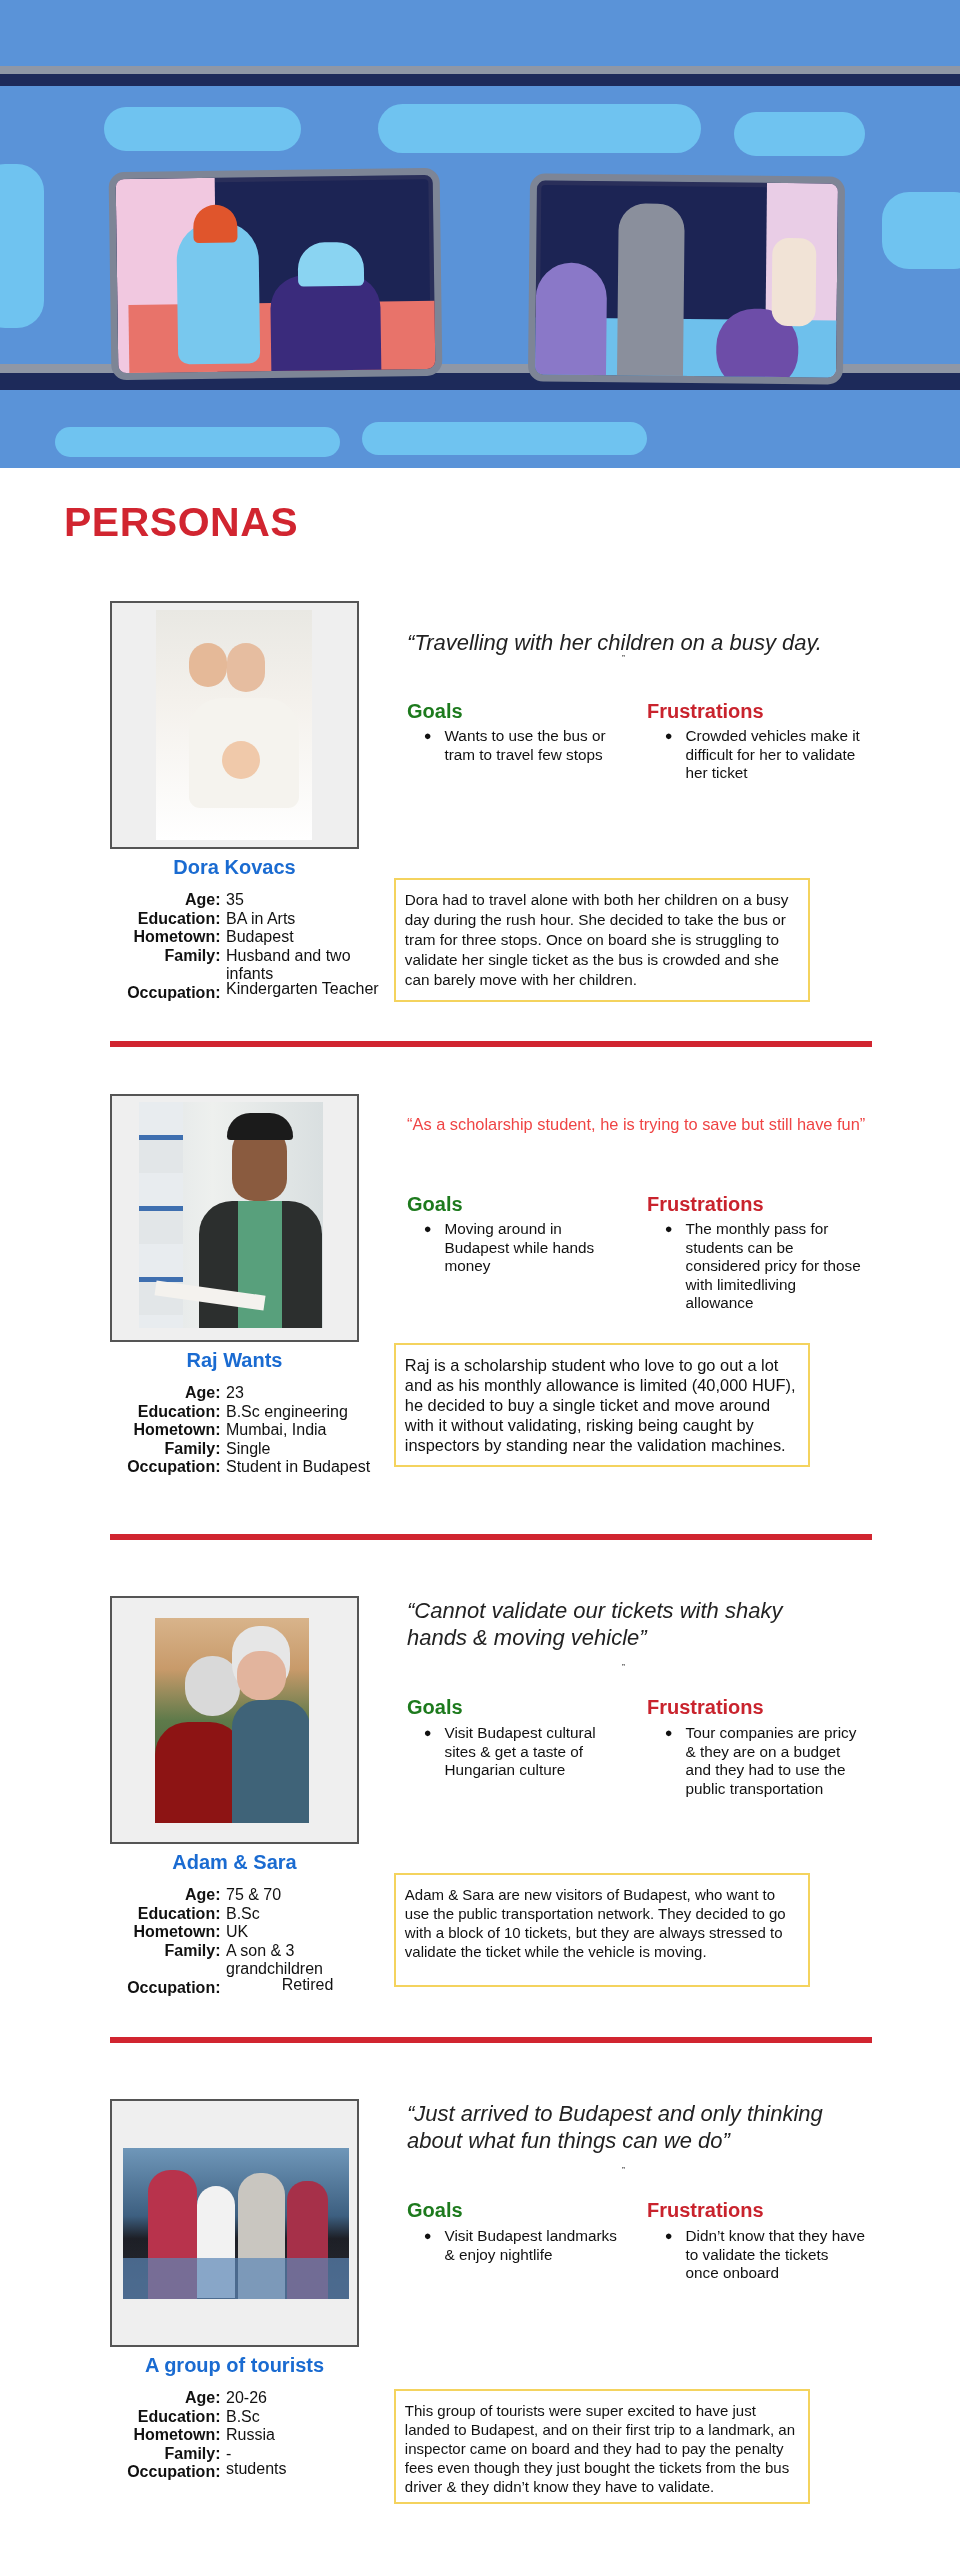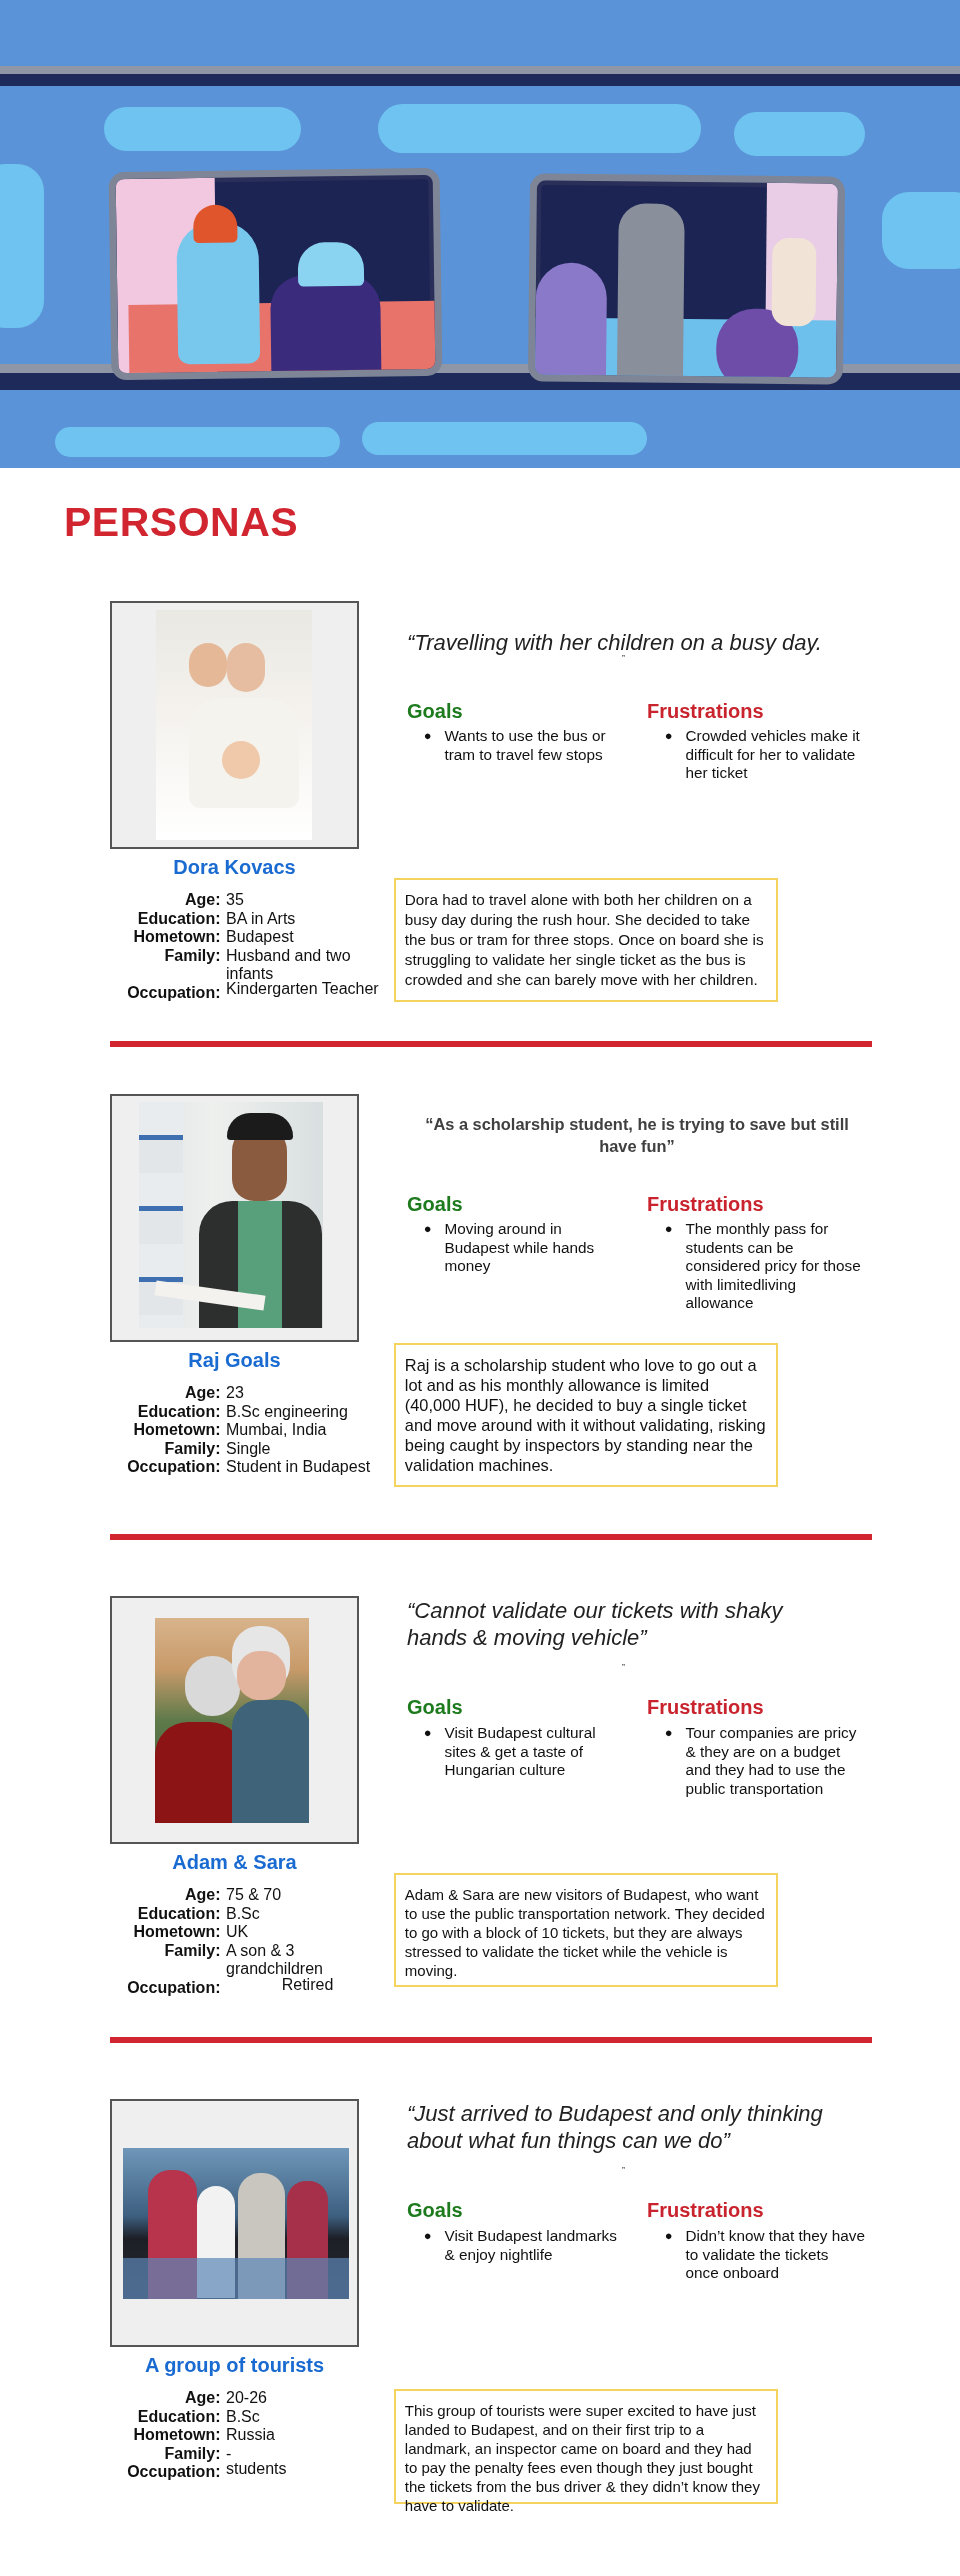--- a/index.html
+++ b/index.html
@@ -20,33 +20,33 @@
   .photo-frame { position: absolute; left: 110px; top: 0; width: 249px; height: 248px; background: #efefef; border: 2.7px solid #555; }
   .photo { position: absolute; overflow: hidden; }
   .name { position: absolute; left: 110px; width: 249px; text-align: center; font-weight: 700; font-size: 20px; color: #1a6bd1; }
   .details { position: absolute; left: 82px; width: 307px; font-size: 16px; line-height: 18.6px; }
   .details .row { display: flex; }
   .details .k { width: 144px; text-align: right; font-weight: 700; padding-right: 5.5px; }
   .details .v { flex: 1; }
   .details .v.small { font-size: 16px; }
 
   .quote { position: absolute; left: 407px; width: 460px; font-style: italic; font-size: 22px; line-height: 27px; color: #222; }
-  .quote.plain { font-style: normal; font-size: 16.4px; line-height: 22px; text-align: center; color: #404040; font-weight: bold; }
+  .quote.plain { font-style: normal; font-size: 16.4px; line-height: 22px; text-align: left; color: #ef4444; }
   .quote-mark { position: absolute; left: 622px; font-size: 8.8px; color: #333; }
 
   .col-title { position: absolute; font-weight: 700; font-size: 20px; }
   .goals-title { left: 407px; color: #1d7a1d; }
   .frus-title { left: 647px; color: #c9232d; }
   .bullets { position: absolute; font-size: 15.3px; line-height: 18.6px; list-style: none; }
   .bullets li { position: relative; padding-left: 28.5px; }
   .bullets li::before { content: "\25CF"; position: absolute; left: 7.7px; top: 0; font-size: 13px; }
   .goals-list { left: 416px; width: 214px; }
   .frus-list { left: 657px; width: 208px; }
 
-  .story { position: absolute; left: 394px; width: 384px; border: 2.2px solid #f4d35e; padding: 10px 8.8px; font-size: 15.3px; line-height: 20px; background: #fff; }
+  .story { position: absolute; left: 394px; width: 416px; border: 2.2px solid #f4d35e; padding: 10px 8.8px; font-size: 15.3px; line-height: 20px; background: #fff; }
 
   .divider { position: absolute; left: 110px; width: 762px; height: 5.5px; background: #d12530; }
 </style>
 </head>
 <body>
 
 <div class="hero">
   <div class="blob" style="left:104px;top:107px;width:197px;height:44px;"></div>
   <div class="blob" style="left:378px;top:104px;width:323px;height:49px;"></div>
   <div class="blob" style="left:734px;top:112px;width:131px;height:44px;"></div>
@@ -127,21 +127,21 @@
   <div class="photo-frame">
     <div class="photo" style="left:27px;top:5.5px;width:184px;height:226px;background:linear-gradient(90deg,#dfe4e6 0%,#eef0ee 40%,#d9dfe0 100%);">
       <div style="position:absolute;left:0;top:0;width:44px;height:100%;background:repeating-linear-gradient(180deg,#e8ecef 0 33px,#3e6fb0 33px 38px,#e2e6e8 38px 71px);"></div>
       <div style="position:absolute;left:93px;top:22px;width:55px;height:77px;background:#8a5b3f;border-radius:27px 27px 22px 22px;"></div>
       <div style="position:absolute;left:88px;top:11px;width:66px;height:27px;background:#1b1b1b;border-radius:33px 33px 5.5px 5.5px;"></div>
       <div style="position:absolute;left:60px;top:99px;width:123px;height:127px;background:#2c2f2e;border-radius:33px 33px 0 0;"></div>
       <div style="position:absolute;left:99px;top:99px;width:44px;height:127px;background:#58a07c;"></div>
       <div style="position:absolute;left:16.4px;top:186px;width:110px;height:15.3px;background:#f4f2ee;transform:rotate(8deg);"></div>
     </div>
   </div>
-  <div class="name" style="top:255px;">Raj Goals</div>
+  <div class="name" style="top:255px;">Raj Wants</div>
   <div class="details" style="top:290px;">
     <div class="row">
         <span class="k">Age:</span>
         <span class="v">23</span>
       </div>
     <div class="row">
         <span class="k">Education:</span>
         <span class="v">B.Sc engineering</span>
       </div>
     <div class="row">

